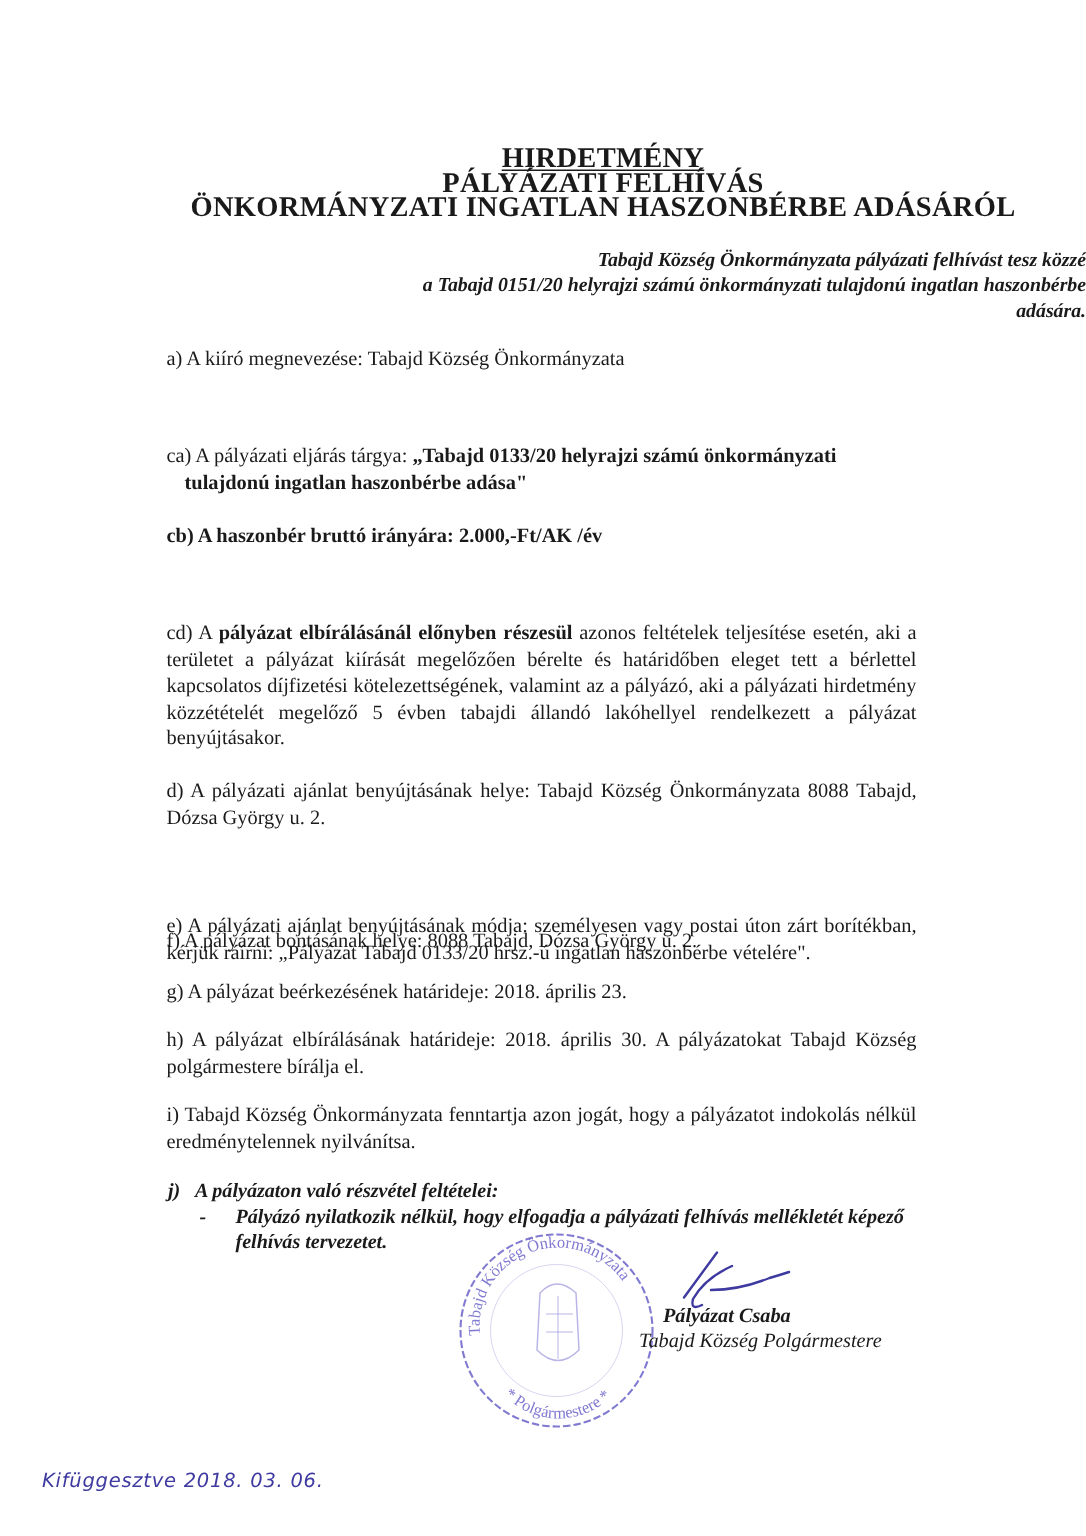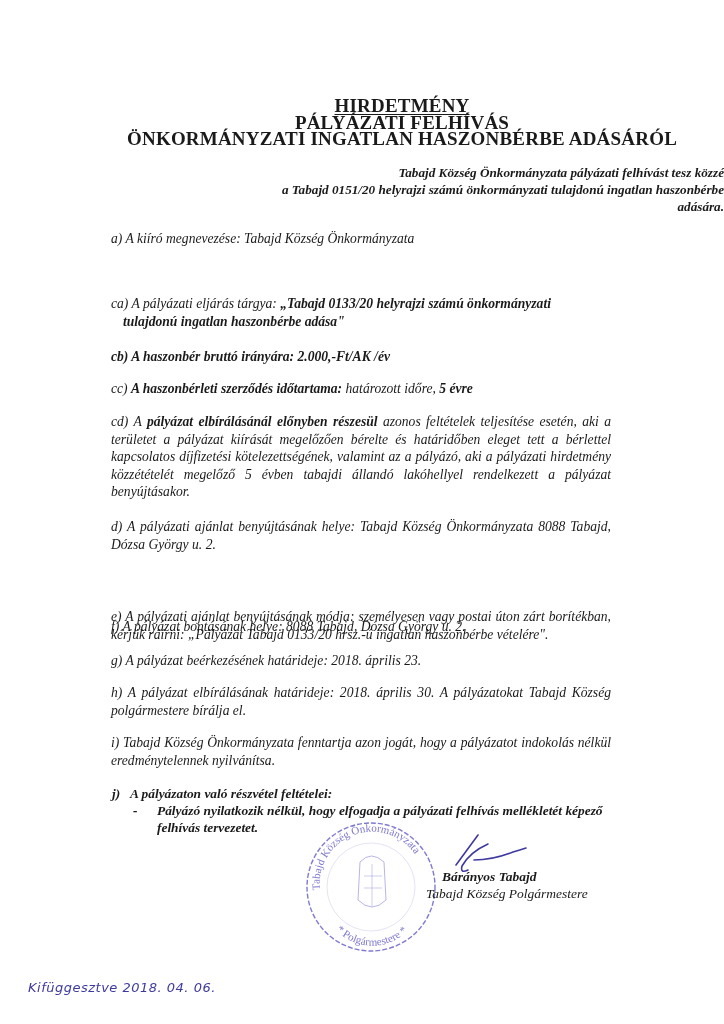--- a/index.html
+++ b/index.html
@@ -9,21 +9,21 @@
     .abs { position: absolute; white-space: nowrap; }
     .title { left: 0; width: 724px; text-align: center; font-weight: bold; 
              font-size: 19px; letter-spacing: 0.2px; margin-left: 40px; }
     .title.t1 { top: 95px; text-decoration: underline; text-decoration-thickness: 1px; text-underline-offset: 2px; }
     .title.t2 { top: 112px; }
     .title.t3 { top: 128px; }
     .intro { left: 0; width: 724px; text-align: right; font-weight: bold; font-style: italic; font-size: 13.2px; }
     .intro.i1 { top: 165px; }
     .intro.i2 { top: 182px; }
     .intro.i3 { top: 199px; }
-    .para { position: absolute; left: 111px; width: 500px; font-style: italic; font-size: 13.6px;
+    .para { position: absolute; left: 111px; width: 500px; font-size: 13.6px;
             line-height: 17.5px; text-align: justify; }
     .para b { font-weight: bold; }
     .para .cont { padding-left: 12px; }
     .jline { position: absolute; font-style: italic; font-weight: bold; font-size: 13.4px; white-space: nowrap; }
     .sig-name { left: 442px; top: 869px; font-weight: bold; font-style: italic; font-size: 13.5px; }
     .sig-title { left: 426px; top: 886px; font-style: italic; font-size: 13.5px; }
     .stamp { position: absolute; left: 302px; top: 818px; width: 138px; height: 138px; }
     .signature { position: absolute; left: 448px; top: 830px; width: 80px; height: 45px; }
     .handnote { position: absolute; left: 28px; top: 980px; font-family: "DejaVu Sans", sans-serif;
                 font-style: italic; font-size: 13px; color: #3e3aa0; letter-spacing: 0.5px; }
@@ -45,23 +45,20 @@
 
   <div class="para" style="top:295px;">
     <span>ca)  A pályázati eljárás tárgya: </span><b>„Tabajd 0133/20  helyrajzi számú önkormányzati</b><br>
     <b class="cont">tulajdonú ingatlan haszonbérbe adása"</b>
   </div>
 
   <div class="para" style="top:348px;">
     <b>cb) A haszonbér bruttó irányára: 2.000,-Ft/AK /év</b>
   </div>
 
-  <div class="para" style="top:380px;">
-    <span>cc) </span><b>A haszonbérleti szerződés időtartama:</b><span> határozott időre, </span><b>5 évre</b>
-  </div>
 
   <div class="para" style="top:413px;">
     <span>cd) A </span><b>pályázat elbírálásánál előnyben részesül</b><span> azonos feltételek teljesítése esetén, aki a területet a pályázat kiírását megelőzően bérelte és határidőben eleget tett a bérlettel kapcsolatos díjfizetési kötelezettségének, valamint az a pályázó, aki a pályázati hirdetmény közzétételét megelőző 5 évben tabajdi állandó lakóhellyel rendelkezett a pályázat benyújtásakor.</span>
   </div>
 
   <div class="para" style="top:518px;">d) A pályázati ajánlat benyújtásának helye: Tabajd Község Önkormányzata 8088 Tabajd, Dózsa György u. 2.</div>
   <div class="para" style="top:568px;margin-top:40px;">e) A pályázati ajánlat benyújtásának módja: személyesen vagy postai úton zárt borítékban, kérjük ráírni: „Pályázat Tabajd 0133/20 hrsz.-ú ingatlan haszonbérbe vételére".</div>
   <div class="para" style="top:618px;">f) A pályázat bontásának helye: 8088 Tabajd, Dózsa György u. 2.</div>
   <div class="para" style="top:652px;">g) A pályázat beérkezésének határideje: 2018. április 23.</div>
   <div class="para" style="top:684px;">h)  A pályázat elbírálásának határideje: 2018. április 30. A pályázatokat  Tabajd Község polgármestere bírálja el.</div>
@@ -89,17 +86,17 @@
     <path d="M 58 44 Q 69 32 82 44 L 84 82 Q 70 96 56 82 Z" fill="none" stroke="#8a84d6" stroke-width="1" opacity="0.6"></path>
     <line x1="62" y1="58" x2="80" y2="58" stroke="#8a84d6" stroke-width="0.8" opacity="0.5"></line>
     <line x1="62" y1="70" x2="80" y2="70" stroke="#8a84d6" stroke-width="0.8" opacity="0.5"></line>
     <line x1="70" y1="46" x2="70" y2="88" stroke="#8a84d6" stroke-width="0.8" opacity="0.5"></line>
   </svg>
 
   <svg class="signature" viewBox="0 0 80 45">
     <path d="M 30 5 L 8 35 M 20 40 Q 12 44 14 36 Q 22 22 40 14 M 26 30 Q 45 30 65 22 Q 72 20 78 18" fill="none" stroke="#3e3aa0" stroke-width="1.6" stroke-linecap="round"></path>
   </svg>
 
-  <div class="abs sig-name">Bárányos Tabajd</div>
+  <div class="abs sig-name">Pályázat Csaba</div>
   <div class="abs sig-title">Tabajd Község Polgármestere</div>
 
-  <div class="handnote">Kifüggesztve 2018. 04. 06.</div>
+  <div class="handnote">Kifüggesztve 2018. 03. 06.</div>
 </div>
 
 </body></html>

